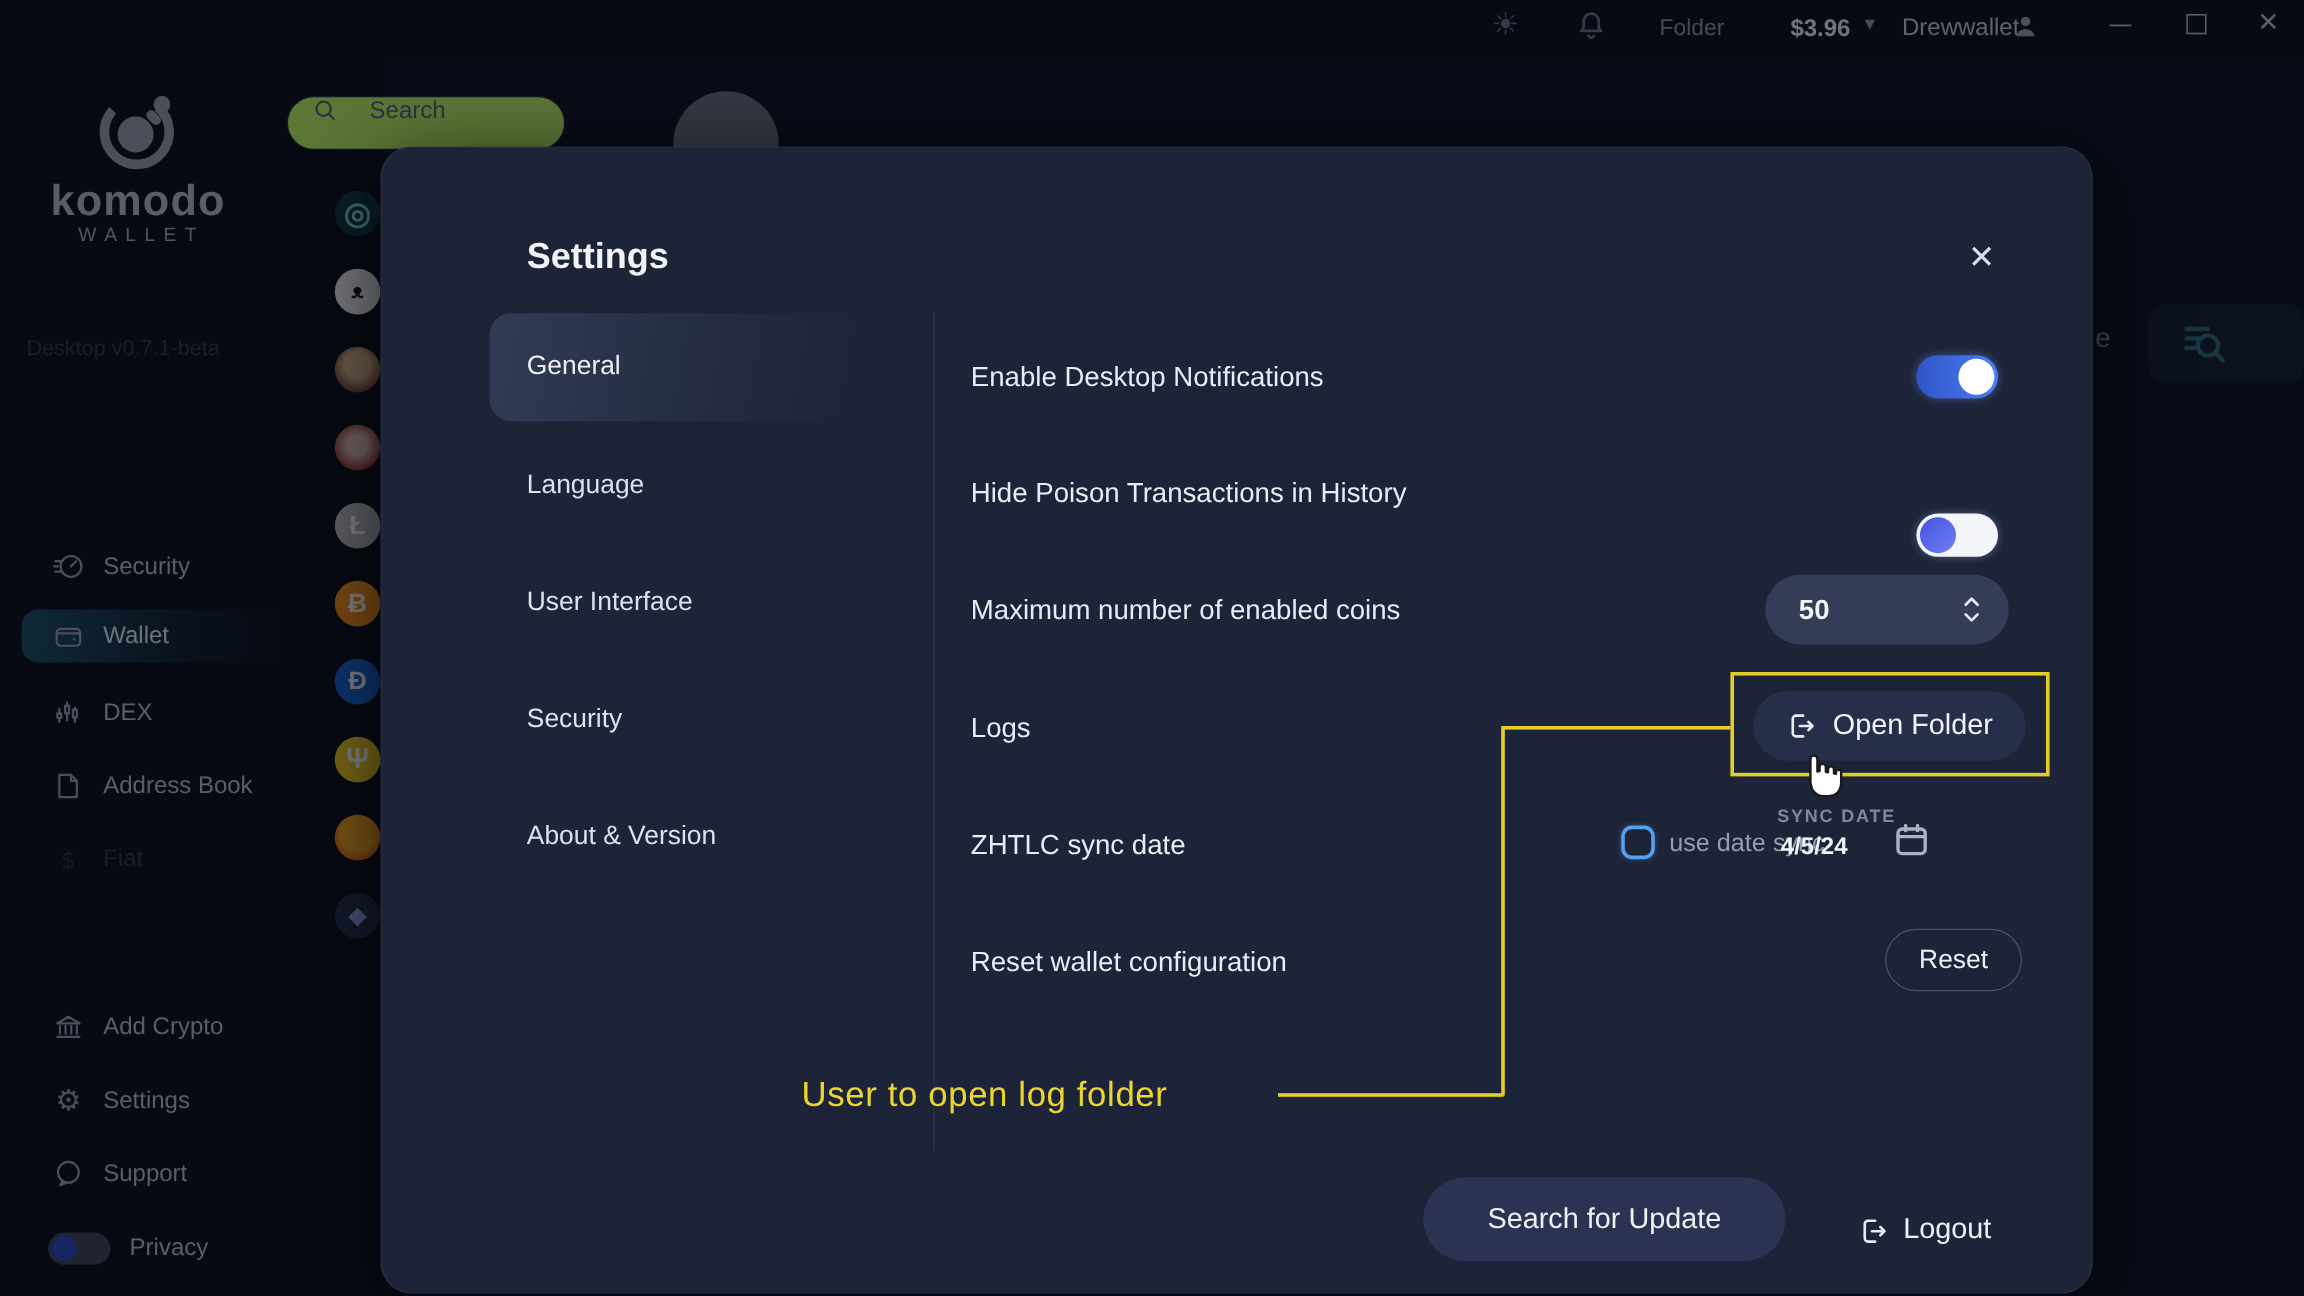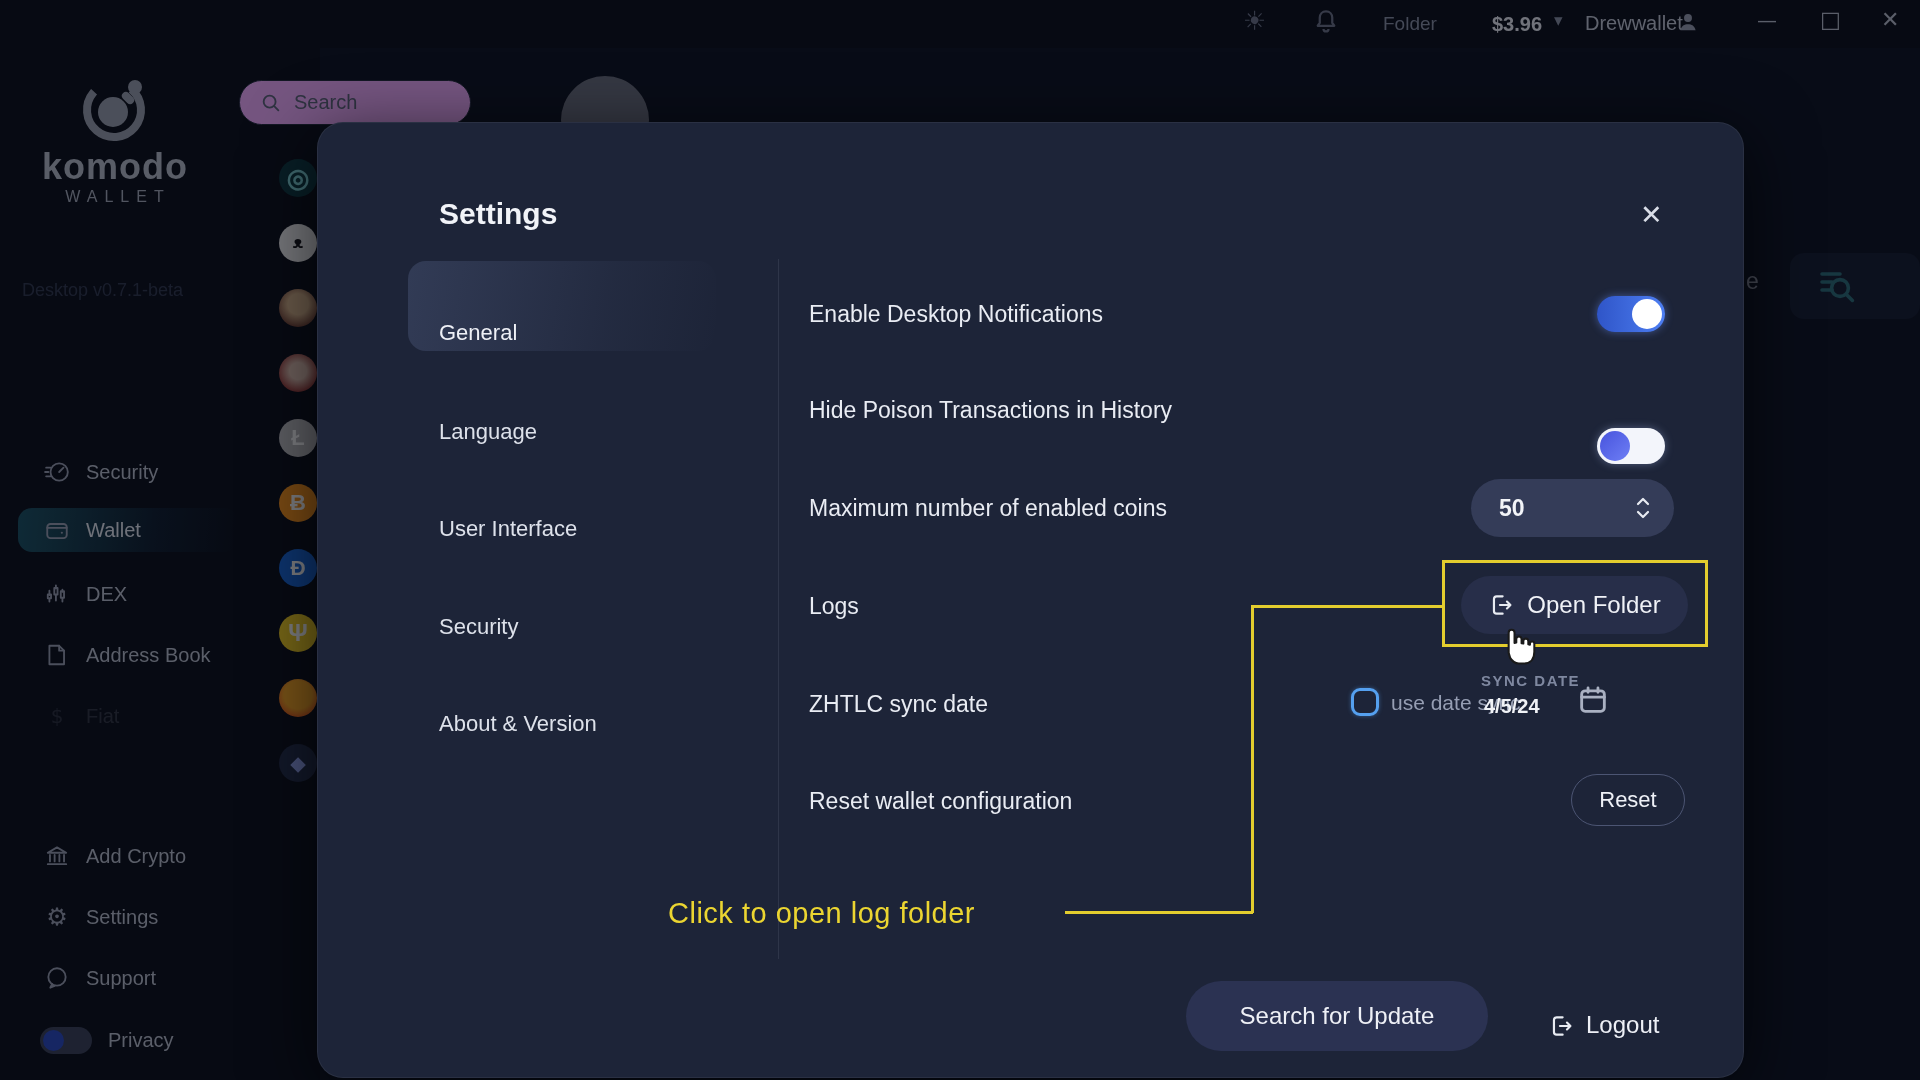--- a/index.html
+++ b/index.html
@@ -31,31 +31,31 @@
   .c-av1{background:radial-gradient(circle at 50% 40%,#d8b48a 35%,#7a4a3a 75%,#4a2430);}
   .c-av2{background:radial-gradient(circle at 50% 45%,#e0c0b0 30%,#93312f 78%,#5a1a20);}
   .c-ltc{background:#bcbcbf;color:#fff;font-size:22px;}
   .c-btc{background:#f7931a;color:#fff;font-size:22px;}
   .c-dgb{background:#1768d8;color:#fff;font-size:21px;}
   .c-psi{background:#f0cd22;color:#fff;font-size:24px;}
   .c-shib{background:radial-gradient(circle at 50% 42%,#f5a623 48%,#e03a1a 95%);}
   .c-eth{background:#232c47;color:#8fa0e8;font-size:19px;}
 
   
-  .search-pill{left:239px;top:80px;width:232px;height:45px;border-radius:23px;background:#f0abfc;border:1px solid #242b3e;display:flex;align-items:center;gap:12px;padding-left:20px;}
+  .search-pill{left:239px;top:80px;width:232px;height:45px;border-radius:23px;background:#bef264;border:1px solid #242b3e;display:flex;gap:26px;padding-left:20px;}
   .search-ph{font-size:20px;color:#5d6579;}
 
   
   #overlay{left:0;top:0;width:1920px;height:1080px;background:rgba(3,6,14,.52);z-index:20;}
 
   
   #modal{left:317px;top:122px;width:1427px;height:956px;background:#1d2438;border:1px solid rgba(255,255,255,.06);border-radius:26px;box-shadow:0 14px 70px rgba(0,0,0,.65);z-index:30;}
   .m-title{font-size:30px;font-weight:600;color:#f1f3f8;}
   .m-close{font-size:27px;color:#d9dde7;}
-  .tab{font-size:22px;color:#dde1ea;margin-top:28px;}
+  .tab{font-size:22px;color:#dde1ea;}
   .tab-active-bg{left:90px;top:138px;width:308px;height:90px;border-radius:18px;
      background:linear-gradient(100deg,rgba(145,165,220,.18),rgba(145,165,220,.05) 65%,rgba(145,165,220,0));}
   .v-div{left:460px;top:136px;width:1px;height:700px;background:#2e3549;}
   .row-label{font-size:23px;color:#e9ecf3;}
 
   .toggle{width:68px;height:36px;border-radius:18px;position:relative;}
   .toggle-on{background:linear-gradient(90deg,#2f55c8,#4d7ef2);box-shadow:0 0 8px rgba(110,150,255,.45);}
   .toggle-on .knob{position:absolute;right:3px;top:3px;width:30px;height:30px;border-radius:50%;background:#fff;}
   .toggle-off{background:#f3f5fb;box-shadow:0 0 8px rgba(180,200,255,.35);}
   .toggle-off .knob{position:absolute;left:3px;top:3px;width:30px;height:30px;border-radius:50%;background:linear-gradient(135deg,#4753dd,#6e7ff5);}
@@ -307,19 +307,19 @@
         <path d="M11 12h9.5M17.5 8.8l3.2 3.2-3.2 3.2"></path>
       </svg>
       <span>Logout</span>
     </div>
   </div>
 
   <div class="abs anno" id="anno-rect"></div>
   <div class="abs anno anno-line" style="left:1253px;top:605px;width:189px;height:2.5px;"></div>
   <div class="abs anno anno-line" style="left:1251px;top:605px;width:2.5px;height:308px;"></div>
   <div class="abs anno anno-line" style="left:1065px;top:911px;width:188px;height:2.5px;"></div>
-  <div class="abs anno" id="anno-text">Click to open log folder</div>
+  <div class="abs anno" id="anno-text">User to open log folder</div>
 
   <svg class="abs" id="cursor" width="44" height="50" viewBox="0 0 30 34">
     <path d="M10 21V7.2a2 2 0 0 1 4 0v7l1.2-.2v-2.4a1.8 1.8 0 0 1 3.6 0v2.8l1.2.2v-1.6a1.7 1.7 0 0 1 3.4 0v2.2l1.1.3v-.7a1.5 1.5 0 0 1 3 0v5.4c0 4.6-2.4 8-7 8h-3.6c-2.8 0-4.4-1.3-5.9-3.8z" fill="#ffffff" stroke="#1a1a1a" stroke-width="1.4" stroke-linejoin="round"></path>
   </svg>
 
 </div>
 
 </body></html>

